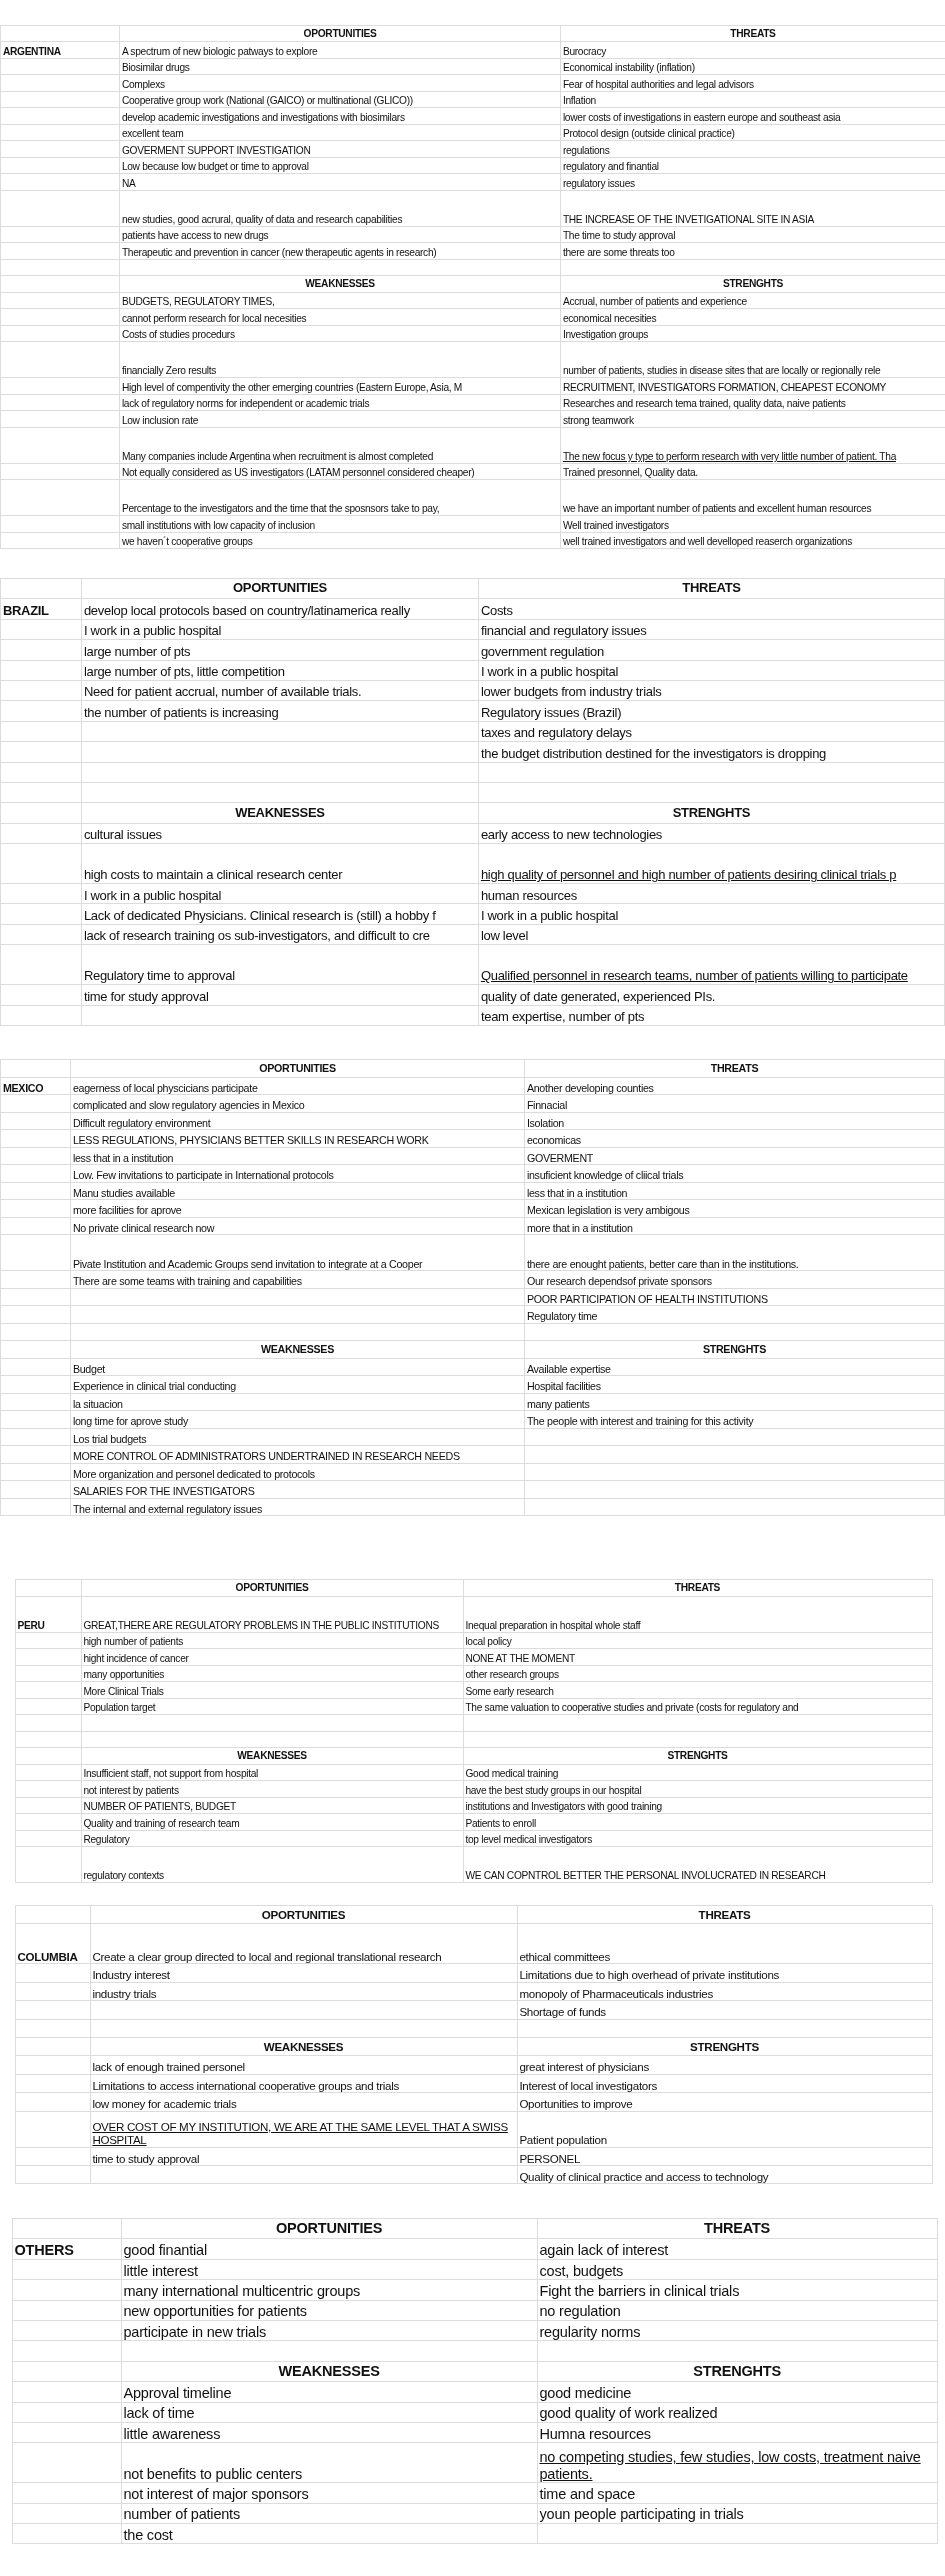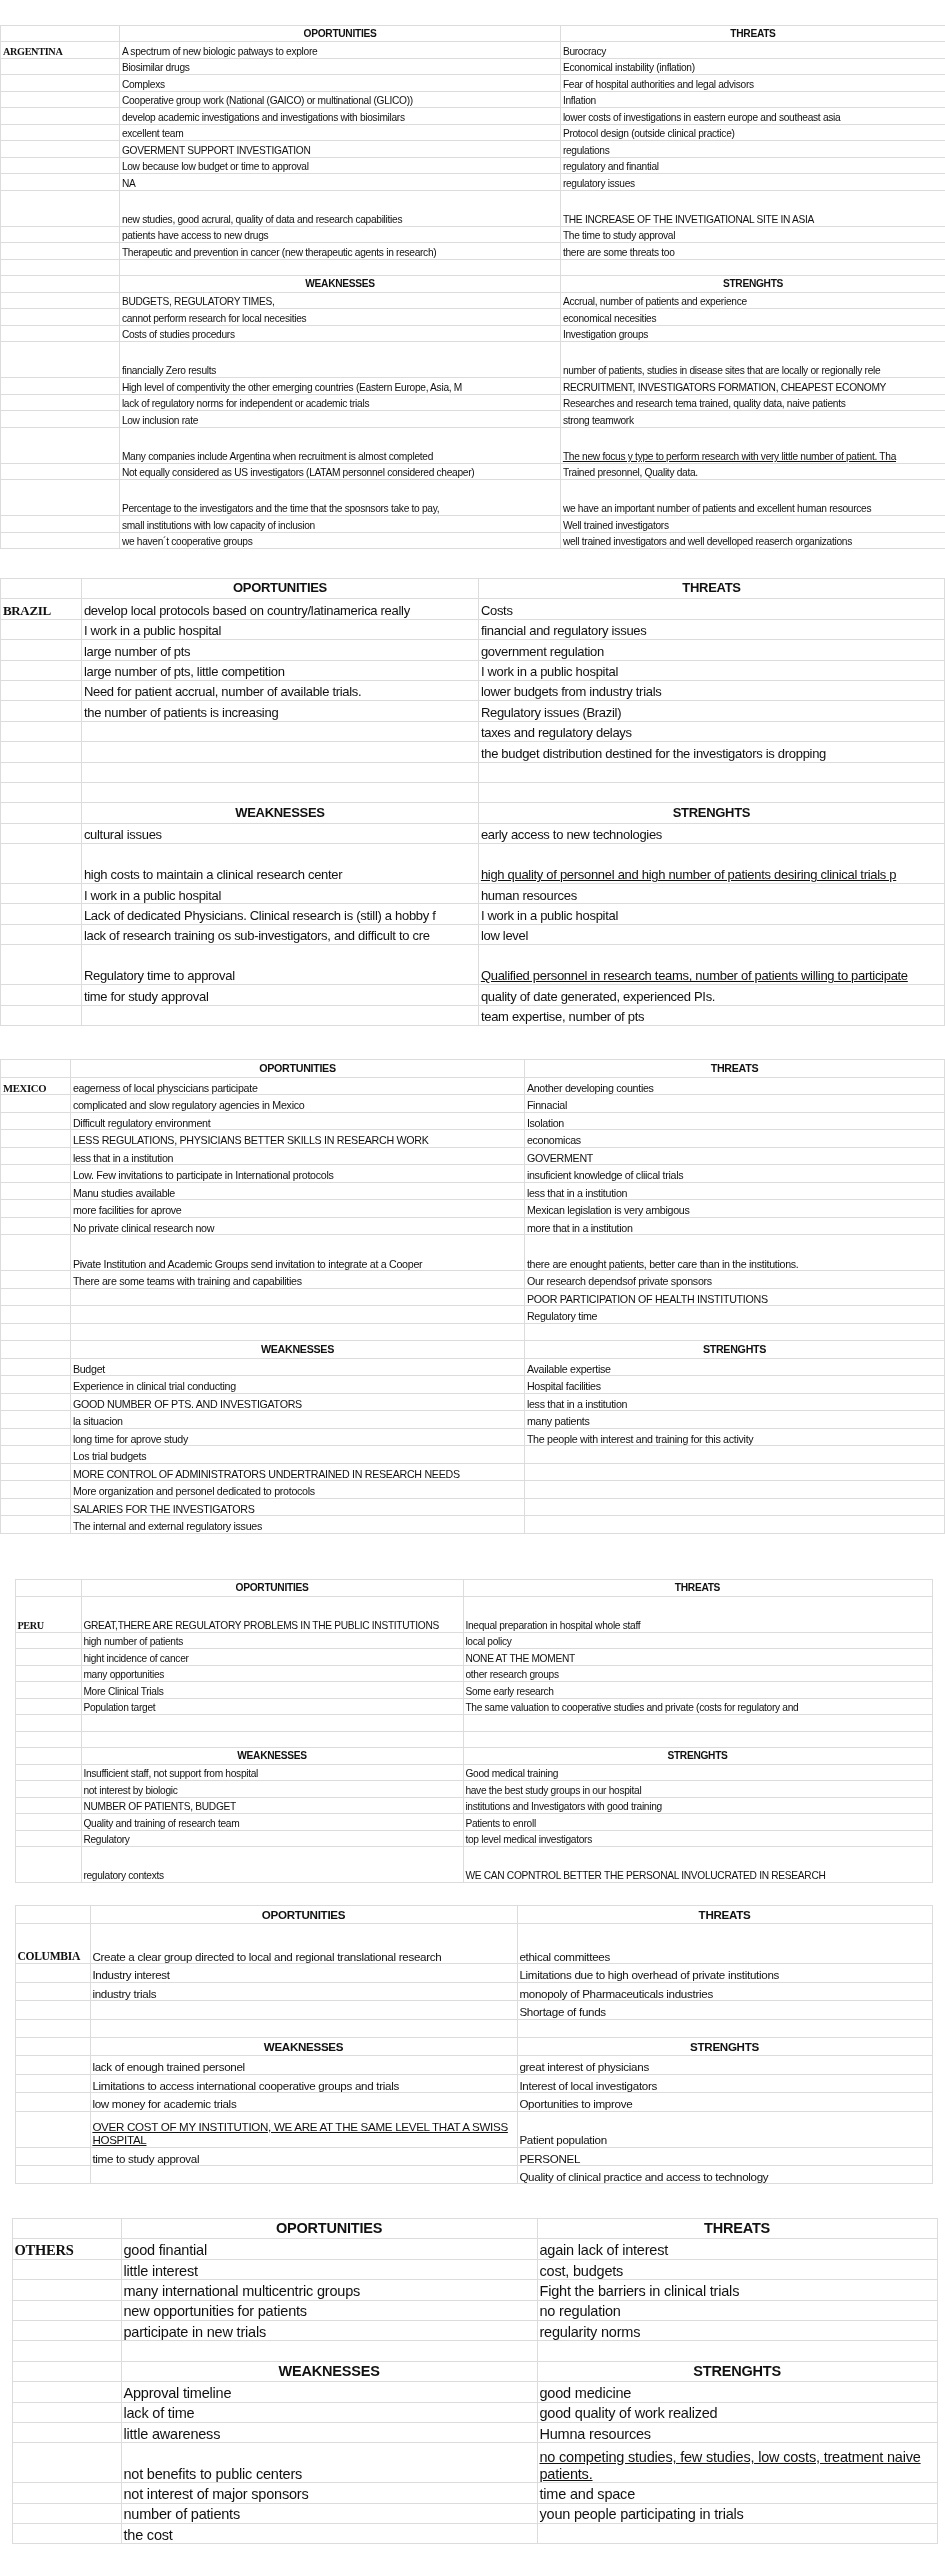--- a/index.html
+++ b/index.html
@@ -1,20 +1,20 @@
 <!DOCTYPE html>
 <html><head>
 <meta charset="utf-8">
 <style>
   html, body { margin:0; padding:0; background:#ffffff; }
   body { width:946px; height:2576px; position:relative; overflow:hidden; font-family:"Liberation Sans", sans-serif; color:#111; }
   .swot { position:absolute; border-collapse:collapse; table-layout:fixed;margin-top:15px; }
   .swot td { border:1px solid #dcdcdc; padding:0 1.9px; white-space:nowrap; overflow:hidden; vertical-align:bottom; line-height:1.15; }
   .swot td.hdr { text-align:center; font-weight:bold; vertical-align:middle; }
-  .swot td.country { font-weight:bold;font-family:Liberation Serif, serif; }
+  .swot td.country { font-weight:bold; }
   .swot td.wrap { white-space:normal;text-decoration:underline; }
   
   #t-argentina { left:0; top:9.7px; width:945px; font-size:10.2px; letter-spacing:-0.3px; }
   #t-argentina col.c0 { width:119px; } #t-argentina col.c1 { width:441px; } #t-argentina col.c2 { width:385px; }
   #t-argentina td { height:15.5px; }
   #t-brazil { left:0; top:563px; width:945px; font-size:13px; letter-spacing:-0.3px; }
   #t-brazil col.c0 { width:81px; } #t-brazil col.c1 { width:397px; } #t-brazil col.c2 { width:466px; }
   #t-brazil td { height:19.4px; }
   #t-mexico { left:0; top:1044px; width:945px; font-size:10.7px; letter-spacing:-0.3px; }
   #t-mexico col.c0 { width:70px; } #t-mexico col.c1 { width:454px; } #t-mexico col.c2 { width:420px; }
@@ -380,25 +380,20 @@
           <td class="">Budget</td>
           <td class="">Available expertise</td>
         </tr>
         <tr>
           <td class=""></td>
           <td class="">Experience in clinical trial conducting</td>
           <td class="">Hospital facilities</td>
         </tr>
         <tr>
           <td class=""></td>
-          <td class="">GOOD NUMBER OF PTS. AND INVESTIGATORS</td>
-          <td class="">less that in a institution</td>
-        </tr>
-        <tr>
-          <td class=""></td>
           <td class="">la situacion</td>
           <td class="">many patients</td>
         </tr>
         <tr>
           <td class=""></td>
           <td class="">long time for aprove study</td>
           <td class="">The people with interest and training for this activity</td>
         </tr>
         <tr>
           <td class=""></td>
@@ -484,21 +479,21 @@
           <td class="hdr">WEAKNESSES</td>
           <td class="hdr">STRENGHTS</td>
         </tr>
         <tr>
           <td class=""></td>
           <td class="">Insufficient staff, not support from hospital</td>
           <td class="">Good medical training</td>
         </tr>
         <tr>
           <td class=""></td>
-          <td class="">not interest by biologic</td>
+          <td class="">not interest by patients</td>
           <td class="">have the best study groups in our hospital</td>
         </tr>
         <tr>
           <td class=""></td>
           <td class="">NUMBER OF PATIENTS, BUDGET</td>
           <td class="">institutions and Investigators with good training</td>
         </tr>
         <tr>
           <td class=""></td>
           <td class="">Quality and training of research team</td>

